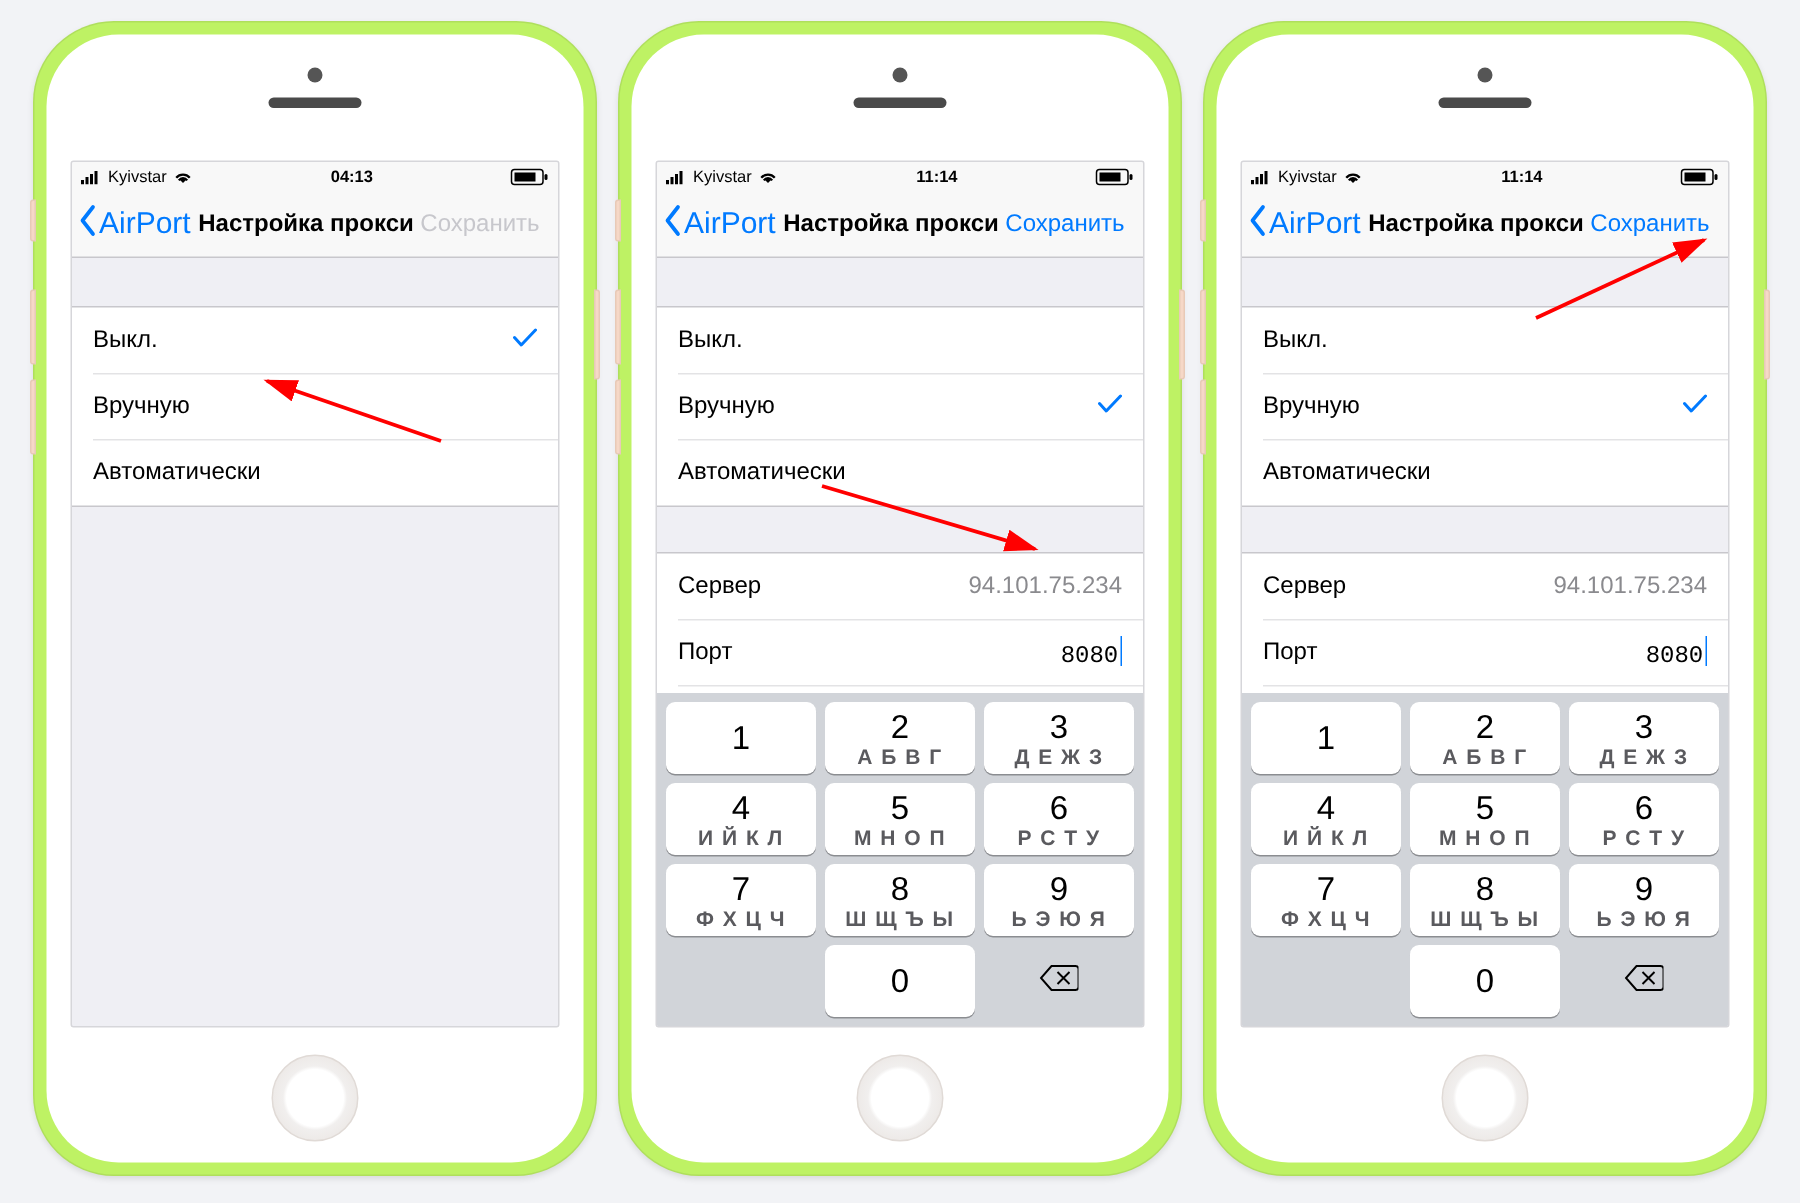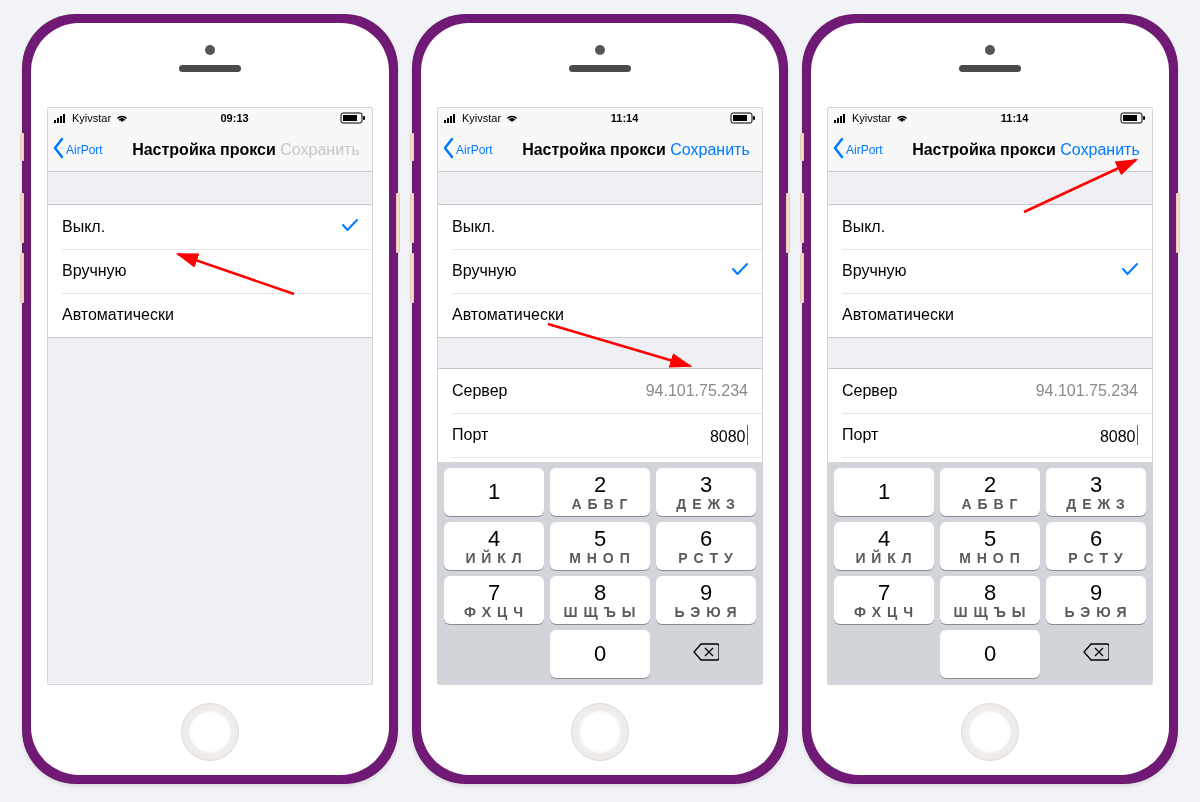--- a/index.html
+++ b/index.html
@@ -7,21 +7,21 @@
   body {
     width:1200px; height:802px;
     background:#f2f3f6;
     font-family: -apple-system, "Helvetica Neue", Arial, sans-serif;
     color:#000;
     position:relative;
   }
   .stage { display:flex; flex-direction:row; justify-content:center; gap:14px; padding:14px 14px; }
   .phone {
     width:376px; height:770px;
-    background:#701a75;
+    background:#bef264;
     border-radius:54px;
     border:1px solid rgba(0,0,0,0.08);
     box-shadow: 0 2px 4px rgba(0,0,0,0.1);
     position:relative;
     padding:0;
   }
   .phone-inner {
     position:absolute; left:8px; top:8px; right:8px; bottom:8px;
     background:#fff; border-radius:48px;
   }
@@ -60,40 +60,40 @@
   .sb-right { display:flex; align-items:center; gap:4px; }
   .signal-icon svg, .wifi-icon svg, .battery-icon svg { display:block; }
 
   
   .navbar {
     height:44px; background:#f8f8f8;
     border-bottom:1px solid #c8c7cc;
     display:flex; align-items:center; justify-content:space-between;
     padding:0 4px 0 2px; position:relative;
   }
-  .nav-back { color:#007aff; font-size:12px; display:flex; align-items:center; padding-left:2px; min-width:90px; }
+  .nav-back { color:#007aff; font-size:20px; display:flex; align-items:center; padding-left:2px; min-width:90px; }
   .nav-back .chev { margin-right:1px; }
   .nav-title { position:absolute; left:0; right:12px; text-align:center; font-size:16px; font-weight:600; pointer-events:none; }
   .nav-save { min-width:90px; text-align:center; font-size:16px; padding-right:6px; }
   .nav-save.enabled { color:#007aff; }
   .nav-save.disabled { color:#c7c7cc; }
 
   .content { flex:1; overflow:hidden; position:relative;text-align:center; }
   .scroll { position:absolute; inset:0; }
 
   .group { margin-top:32px; background:#fff; border-top:1px solid #c8c7cc; border-bottom:1px solid #c8c7cc; }
   .row {
     height:44px; display:flex; align-items:center; justify-content:space-between;
     padding:0 14px; font-size:16px; position:relative;
   }
   .row + .row::before {
     content:""; position:absolute; left:14px; right:0; top:0; height:1px; background:#c8c7cc; transform:scaleY(0.5); transform-origin:top;
   }
   .row .value { color:#8a8a8e; font-size:16px;margin-left:11px; }
-  .row .value.editing { color:#000; }
+  .row .value.editing { color:#000;font-family:Liberation Mono, monospace; }
   .check { color:#007aff; }
   .toggle {
     width:50px; height:30px; background:#fff; border:1.5px solid #e5e5ea; border-radius:15px; position:relative;
   }
   .toggle .knob { position:absolute; left:1px; top:1px; width:26px; height:26px; border-radius:50%; background:#fff; box-shadow:0 1px 3px rgba(0,0,0,0.3); }
 
   .cursor { display:inline-block; width:1.5px; height:20px; background:#007aff; vertical-align:-3px; margin-left:1px; }
 
   
   .keypad {
@@ -146,21 +146,21 @@
               </span>
             <span>Kyivstar</span>
             <span class="wifi-icon">
                 <svg width="14" height="10">
                   <path d="M7 9 L5 7 A3 3 0 0 1 9 7 Z" fill="#000"></path>
                   <path d="M2.5 5.5 A6 6 0 0 1 11.5 5.5" stroke="#000" stroke-width="1.5" fill="none"></path>
                   <path d="M4.2 7.2 A3.5 3.5 0 0 1 9.8 7.2" stroke="#000" stroke-width="1.5" fill="none"></path>
                 </svg>
               </span>
           </div>
-          <div class="sb-center">09:13</div>
+          <div class="sb-center">04:13</div>
           <div class="sb-right">
             <span class="battery-icon">
                 <svg width="26" height="12">
                   <rect x="1" y="1" width="21" height="10" rx="2" stroke="#000" stroke-width="1" fill="none"></rect>
                   <rect x="23" y="4" width="2" height="4" rx="1" fill="#000"></rect>
                   <rect x="3" y="3" width="14" height="6" fill="#000"></rect>
                 </svg>
               </span>
           </div>
         </div>

